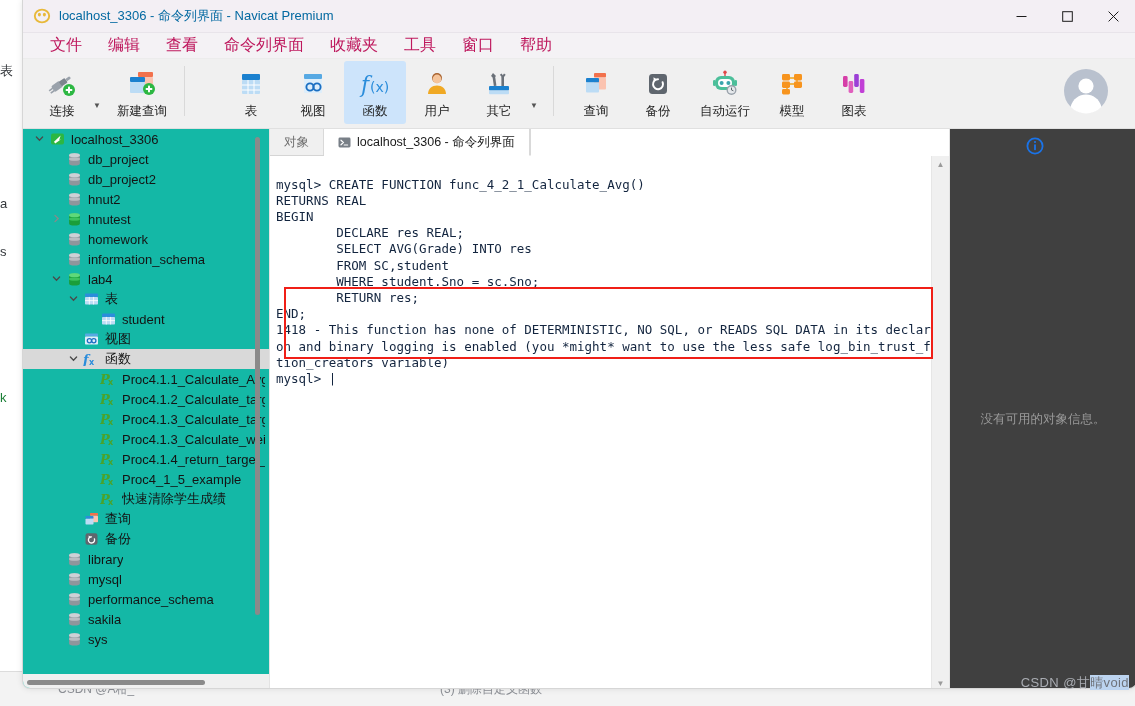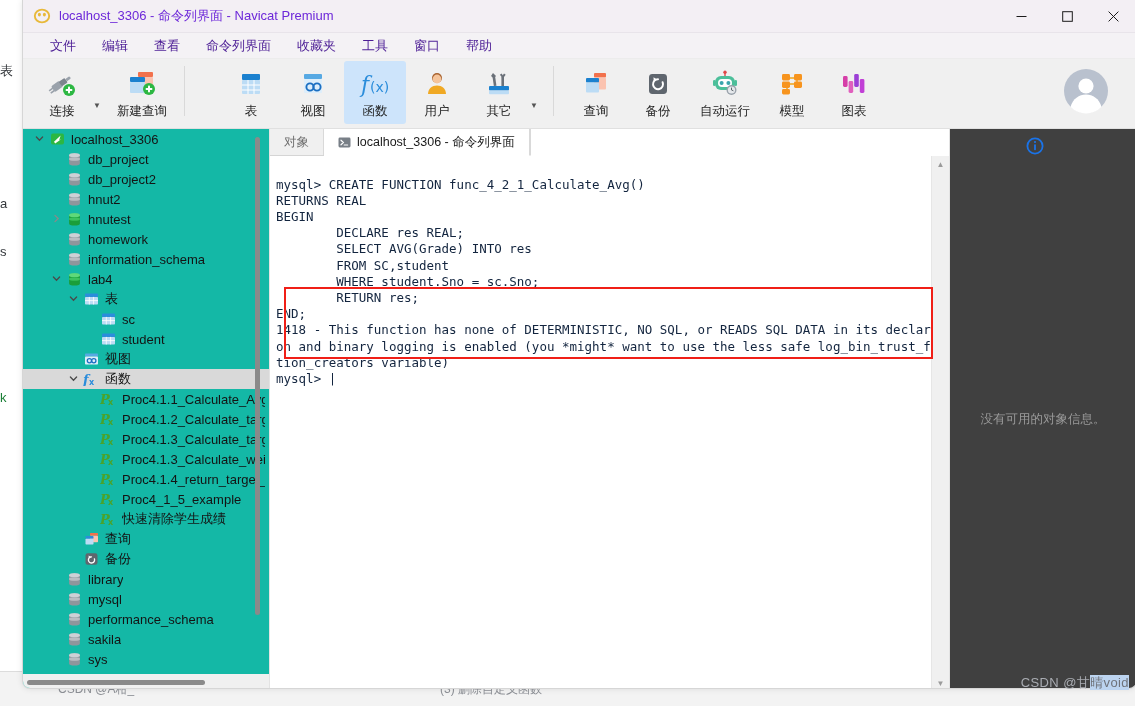--- a/index.html
+++ b/index.html
@@ -70,21 +70,21 @@
     align-items: center;
     border-radius: 0 0 0 0;
   }
   .title-icon {
     width: 18px; height: 18px;
     margin-left: 10px; margin-right: 8px;
     flex: 0 0 auto;
   }
   .title-text {
     font-size: 13px;
-    color: #6d28d9;
+    color: #0369a1;
     white-space: nowrap;
   }
   .win-controls {
     position: absolute;
     right: 0; top: 0;
     height: 32px;
     display: flex;
   }
   .win-btn {
     width: 46px; height: 32px;
@@ -96,22 +96,22 @@
   
   .menubar {
     height: 25px;
     background: #f4f2f5;
     display: flex;
     align-items: center;
     padding-left: 14px;
     border-bottom: 1px solid #ececec;
   }
   .menu-item {
-    font-size: 13px;
-    color: #4c1d95;
+    font-size: 16px;
+    color: #be185d;
     padding: 3px 13px;
     cursor: default;
     white-space: nowrap;
   }
 
   
   .toolbar {
     height: 67px;
     background: #f0f0f0;
     display: flex;
@@ -716,34 +716,20 @@
             <span class="tr-icon">
               <svg width="15" height="14" viewBox="0 0 15 14">
                 <rect x="1" y="1.5" width="13" height="3.4" fill="#2b8ddb" rx="0.8"></rect>
                 <rect x="1" y="4.9" width="13" height="7.6" fill="#bcdcf5" rx="0.8"></rect>
                 <line x1="5.3" y1="4.9" x2="5.3" y2="12.5" stroke="#fff" stroke-width="0.8"></line>
                 <line x1="9.6" y1="4.9" x2="9.6" y2="12.5" stroke="#fff" stroke-width="0.8"></line>
                 <line x1="1" y1="8.6" x2="14" y2="8.6" stroke="#fff" stroke-width="0.8"></line>
               </svg>
             </span>
             <span class="tr-label">表</span>
-          </div>
-          <div class="tr-row">
-            <span class="tw" style="width: 59px;"></span>
-            <span class="chev"></span>
-            <span class="tr-icon">
-              <svg width="15" height="14" viewBox="0 0 15 14">
-                <rect x="1" y="1.5" width="13" height="3.4" fill="#2b8ddb" rx="0.8"></rect>
-                <rect x="1" y="4.9" width="13" height="7.6" fill="#bcdcf5" rx="0.8"></rect>
-                <line x1="5.3" y1="4.9" x2="5.3" y2="12.5" stroke="#fff" stroke-width="0.8"></line>
-                <line x1="9.6" y1="4.9" x2="9.6" y2="12.5" stroke="#fff" stroke-width="0.8"></line>
-                <line x1="1" y1="8.6" x2="14" y2="8.6" stroke="#fff" stroke-width="0.8"></line>
-              </svg>
-            </span>
-            <span class="tr-label">sc</span>
           </div>
           <div class="tr-row">
             <span class="tw" style="width: 59px;"></span>
             <span class="chev"></span>
             <span class="tr-icon">
               <svg width="15" height="14" viewBox="0 0 15 14">
                 <rect x="1" y="1.5" width="13" height="3.4" fill="#2b8ddb" rx="0.8"></rect>
                 <rect x="1" y="4.9" width="13" height="7.6" fill="#bcdcf5" rx="0.8"></rect>
                 <line x1="5.3" y1="4.9" x2="5.3" y2="12.5" stroke="#fff" stroke-width="0.8"></line>
                 <line x1="9.6" y1="4.9" x2="9.6" y2="12.5" stroke="#fff" stroke-width="0.8"></line>

